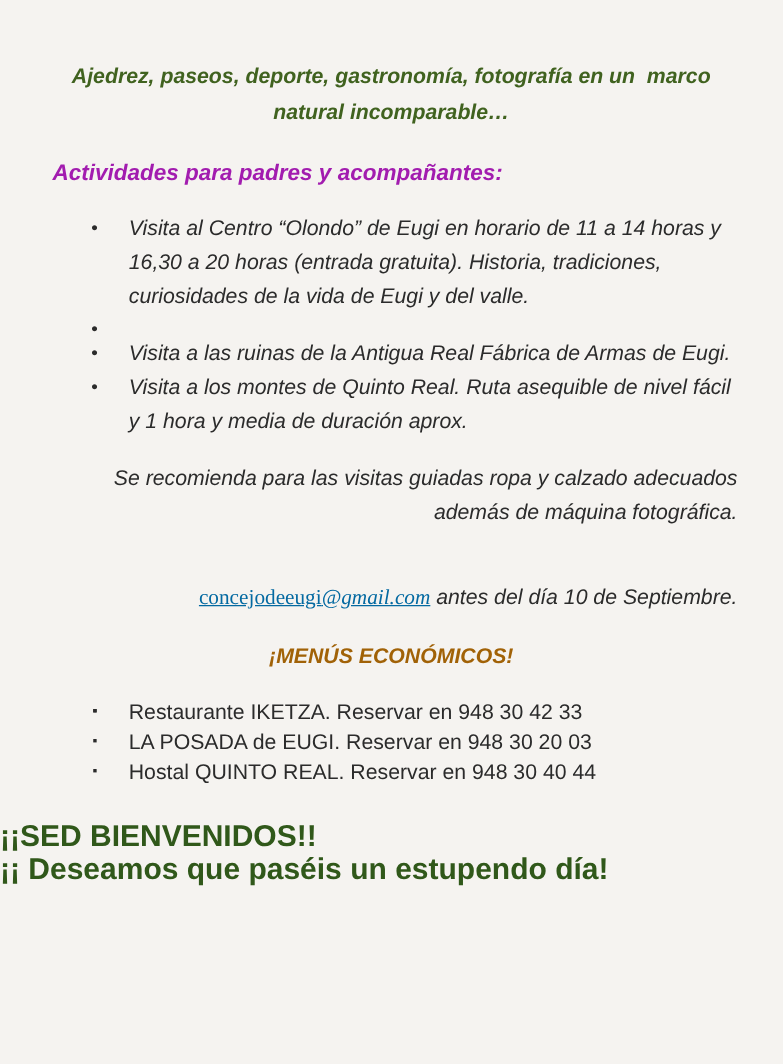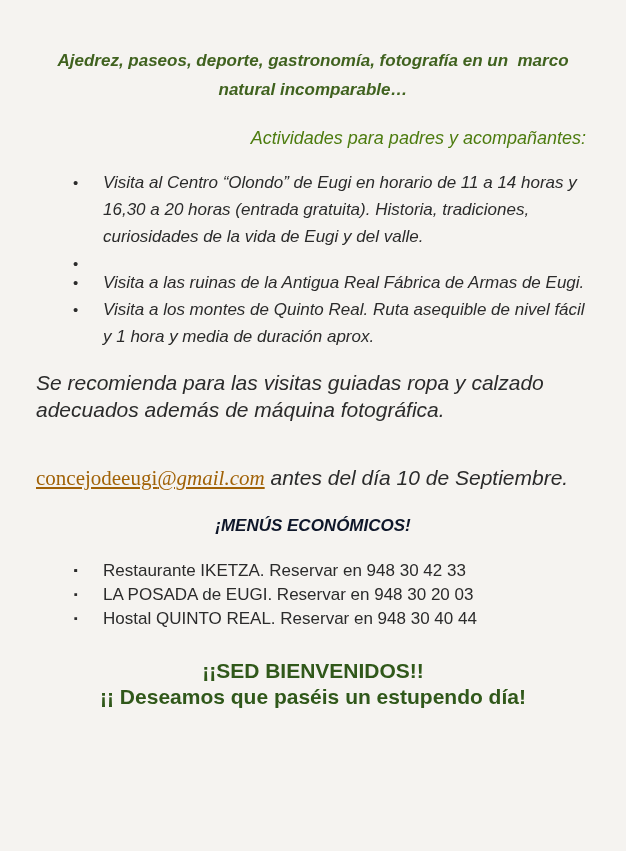--- a/index.html
+++ b/index.html
@@ -22,26 +22,25 @@
     font-weight:bold;
     font-size:17px;
     line-height:29px;
     color:#40621f;
     padding:0 50px;
     white-space:pre-wrap;
   }
   
   .section-heading{
     font-style:italic;
-    font-weight:normal;
+    font-weight:bold;
     font-size:18px;
     line-height:24px;
-    color:#4d7c0f;
+    color:#a21caf;
     margin:22px 40px 0 42px;
-    text-align:right;
   }
   
   ul.blist{
     list-style:none;
     margin:19px 0 0 0;
     padding:0 40px 0 103px;
   }
   ul.blist li{
     position:relative;
     font-style:italic;
@@ -52,48 +51,48 @@
   ul.blist .bullet{
     position:absolute;
     left:-30px;
     top:0;
     font-style:normal;
     font-size:15px;
     color:#2b2b2b;
   }
   
   .center-par{
-    text-align:left;
+    text-align:right;
     font-style:italic;
-    font-size:21px;
+    font-size:17px;
     line-height:27px;
     color:#2b2b2b;
     margin:19px 36px 0 36px;
   }
   .signup{margin-top:14px;}
   a.email-link{
-    color:#a16207;
+    color:#0369a1;
     text-decoration:underline;
   }
   a.email-link .email-user{
     font-family:"Liberation Serif", serif;
     font-style:normal;
   }
   a.email-link .email-domain{
     font-family:"Liberation Serif", serif;
     font-style:italic;
   }
   
   .menus-heading{
     text-align:center;
     font-style:italic;
     font-weight:bold;
     font-size:17px;
     line-height:24px;
-    color:#0f172a;
+    color:#a16207;
     margin:22px 0 0 0;
   }
   
   ul.rlist{
     list-style:none;
     margin:21px 0 0 0;
     padding:0 40px 0 103px;
   }
   ul.rlist li{
     position:relative;
@@ -104,23 +103,22 @@
   }
   ul.rlist .bullet{
     position:absolute;
     left:-29px;
     top:-1px;
     font-size:11px;
     color:#2b2b2b;
   }
   
   .welcome{
-    text-align:center;
     font-weight:bold;
-    font-size:21px;
+    font-size:24px;
     line-height:26px;
     color:#30581a;
     margin:27px 0 0 0;
   }
 </style>
 </head>
 <body>
 
 <div class="page">
 

